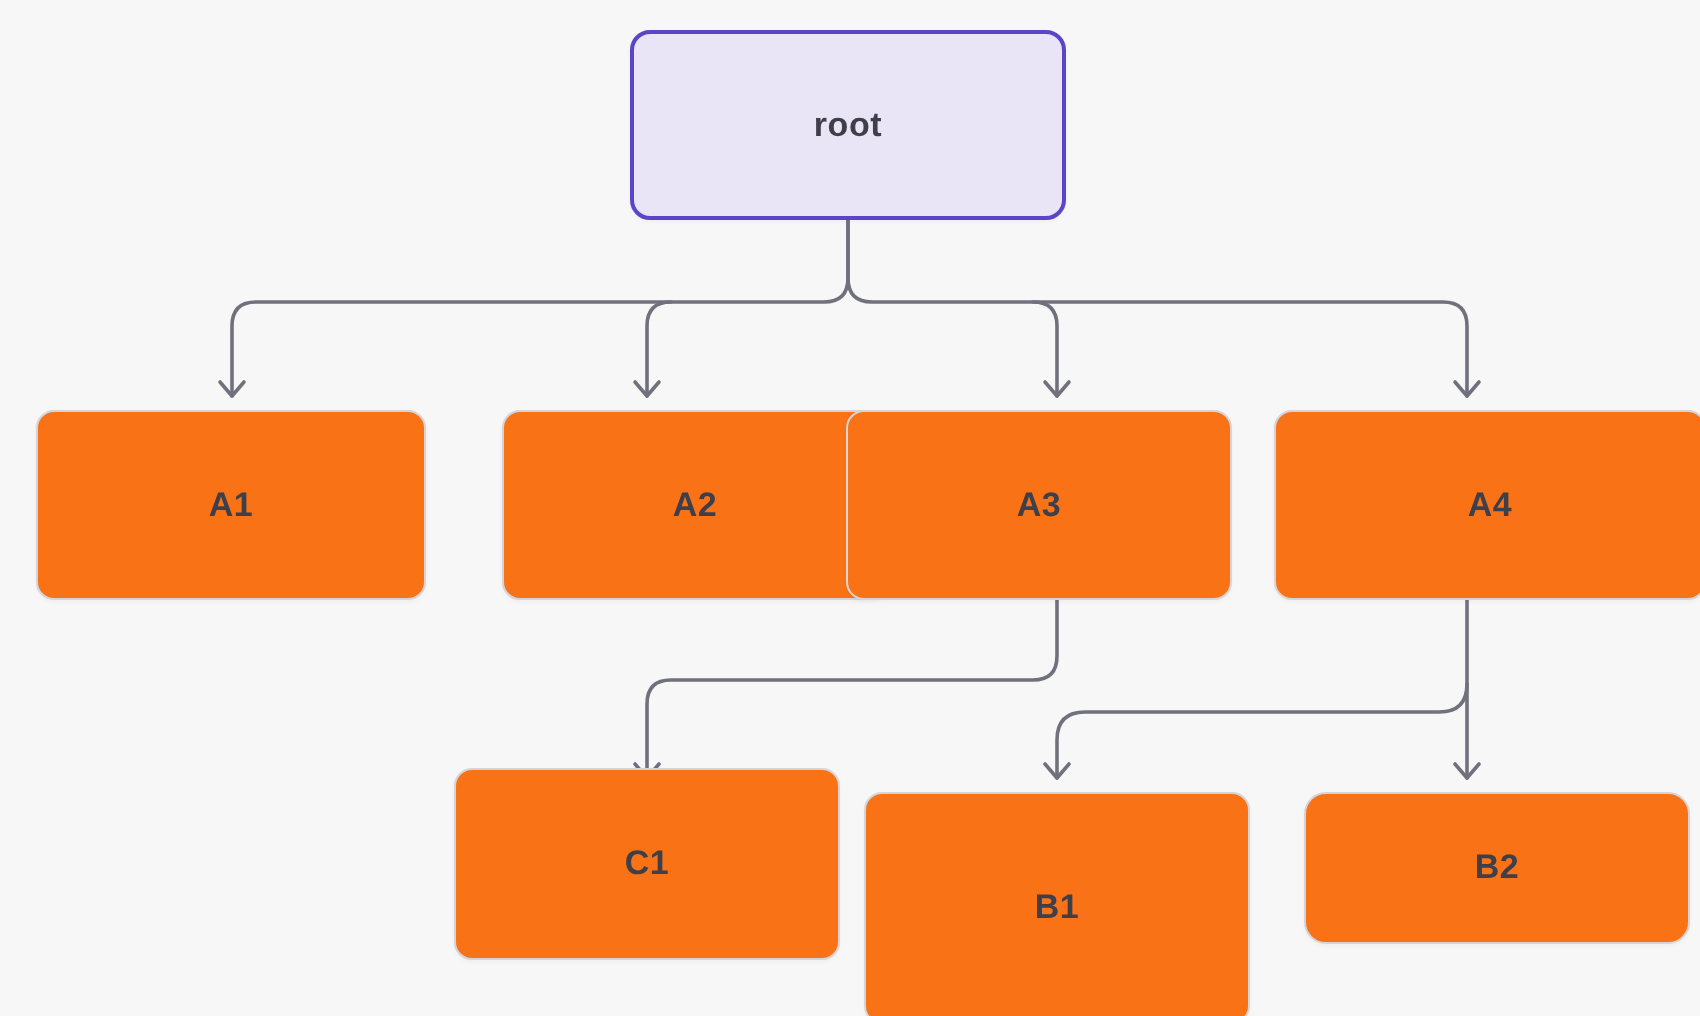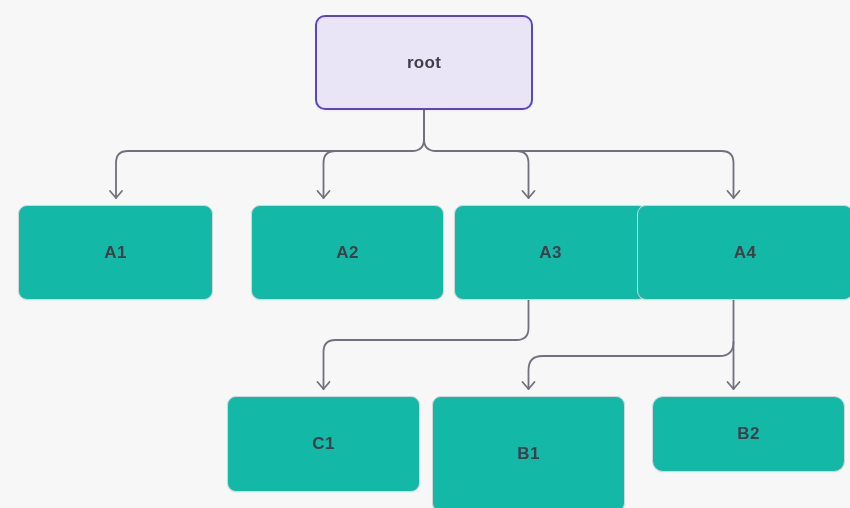--- a/index.html
+++ b/index.html
@@ -17,21 +17,21 @@
   }
   #edges-svg {
     position: absolute;
     inset: 0;
     width: 850px;
     height: 508px;
   }
   .node {
     position: absolute;
     box-sizing: border-box;
-    background: #14b8a6;
+    background: #f97316;
     border: 1.5px solid #d4d4d9;
     border-radius: 9px;
     display: flex;
     align-items: center;
     justify-content: center;
     font-size: 17px;
     font-weight: 700;
     letter-spacing: 0.3px;
     color: #3f3f4a;
     box-shadow: 0 1px 2px rgba(0,0,0,0.04);
@@ -39,23 +39,23 @@
   }
   .node.root {
     background: #e9e4f6;
     border: 2px solid #5a45c8;
     border-radius: 10px;
   }
   
   #node-root { left: 315px; top: 15px;  width: 218px; height: 95px; text-align: right; }
   #node-a1   { left: 18px;  top: 205px; width: 195px; height: 95px; }
   #node-a2   { left: 227px; top: 205px; width: 193px; height: 95px; margin-left: 24px; }
-  #node-a3   { left: 454px; top: 205px; width: 193px; height: 95px; }
+  #node-a3   { left: 423px; top: 205px; width: 193px; height: 95px; }
   #node-a4   { left: 637px; top: 205px; width: 216px; height: 95px; }
-  #node-c1   { left: 227px; top: 396px; width: 193px; height: 96px; }
+  #node-c1   { left: 227px; top: 384px; width: 193px; height: 96px; }
   #node-b1   { left: 432px; top: 396px; width: 193px; height: 116px; }
   #node-b2   { left: 652px; top: 396px; width: 193px; height: 76px; border-radius: 11px; }
 </style>
 </head>
 <body>
 
 <div id="canvas">
 
   <svg id="edges-svg" viewBox="0 0 850 508" xmlns="http://www.w3.org/2000/svg">
     <g stroke="#71717d" stroke-width="1.8" fill="none" stroke-linecap="round" stroke-linejoin="round">

